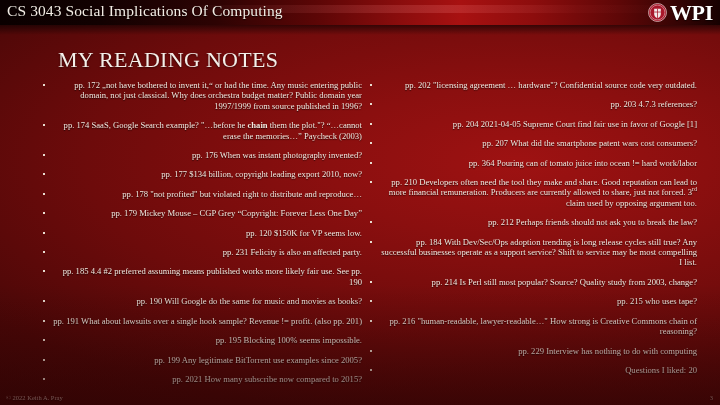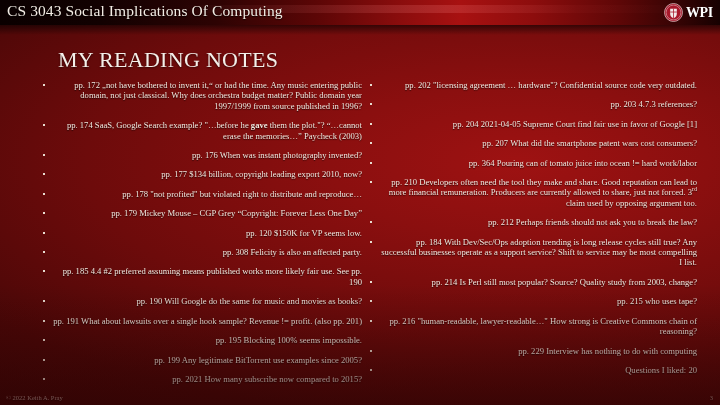--- a/index.html
+++ b/index.html
@@ -90,21 +90,21 @@
     z-index: 7;
   }
   .logo-seal {
     width: 19px;
     height: 19px;
     flex: 0 0 19px;
     position: relative;
   }
   .logo-text {
     font-family: "Liberation Serif", "DejaVu Serif", serif;
-    font-size: 14px;
+    font-size: 22px;
     font-weight: bold;
     color: #ffffff;
     line-height: 19px;
     letter-spacing: -0.3px;
     text-shadow: 0 1px 1px rgba(0,0,0,0.6);
   }
 
   
   .slide-title {
     position: absolute;
@@ -189,27 +189,27 @@
         <path d="M13 19 h14" stroke="#a8172a" stroke-width="1.6"></path>
       </svg>
     </span>
     <span class="logo-text">WPI</span>
   </div>
 
   <div class="slide-title">MY READING NOTES</div>
 
   <div class="col col-left">
     <div class="bullet-item">pp. 172 „not have bothered to invent it,“ or had the time. Any music entering public domain, not just classical. Why does orchestra budget matter? Public domain year 1997/1999 from source published in 1996?</div>
-    <div class="bullet-item">pp. 174 SaaS, Google Search example? "…before he <b>gave</b> them the plot."? “…cannot erase the memories…” Paycheck (2003)</div>
+    <div class="bullet-item">pp. 174 SaaS, Google Search example? "…before he <b>chain</b> them the plot."? “…cannot erase the memories…” Paycheck (2003)</div>
     <div class="bullet-item">pp. 176 When was instant photography invented?</div>
     <div class="bullet-item">pp. 177 $134 billion, copyright leading export 2010, now?</div>
     <div class="bullet-item">pp. 178 "not profited" but violated right to distribute and reproduce…</div>
     <div class="bullet-item">pp. 179 Mickey Mouse – CGP Grey “Copyright: Forever Less One Day”</div>
     <div class="bullet-item">pp. 120 $150K for VP seems low.</div>
-    <div class="bullet-item">pp. 308 Felicity is also an affected party.</div>
+    <div class="bullet-item">pp. 231 Felicity is also an affected party.</div>
     <div class="bullet-item">pp. 185 4.4 #2 preferred assuming means published works more likely fair use. See pp. 190</div>
     <div class="bullet-item">pp. 190 Will Google do the same for music and movies as books?</div>
     <div class="bullet-item">pp. 191 What about lawsuits over a single hook sample? Revenue != profit. (also pp. 201)</div>
     <div class="bullet-item">pp. 195 Blocking 100% seems impossible.</div>
     <div class="bullet-item">pp. 199 Any legitimate BitTorrent use examples since 2005?</div>
     <div class="bullet-item">pp. 2021 How many subscribe now compared to 2015?</div>
   </div>
 
   <div class="col col-right">
     <div class="bullet-item">pp. 202 "licensing agreement … hardware"? Confidential source code very outdated.</div>

